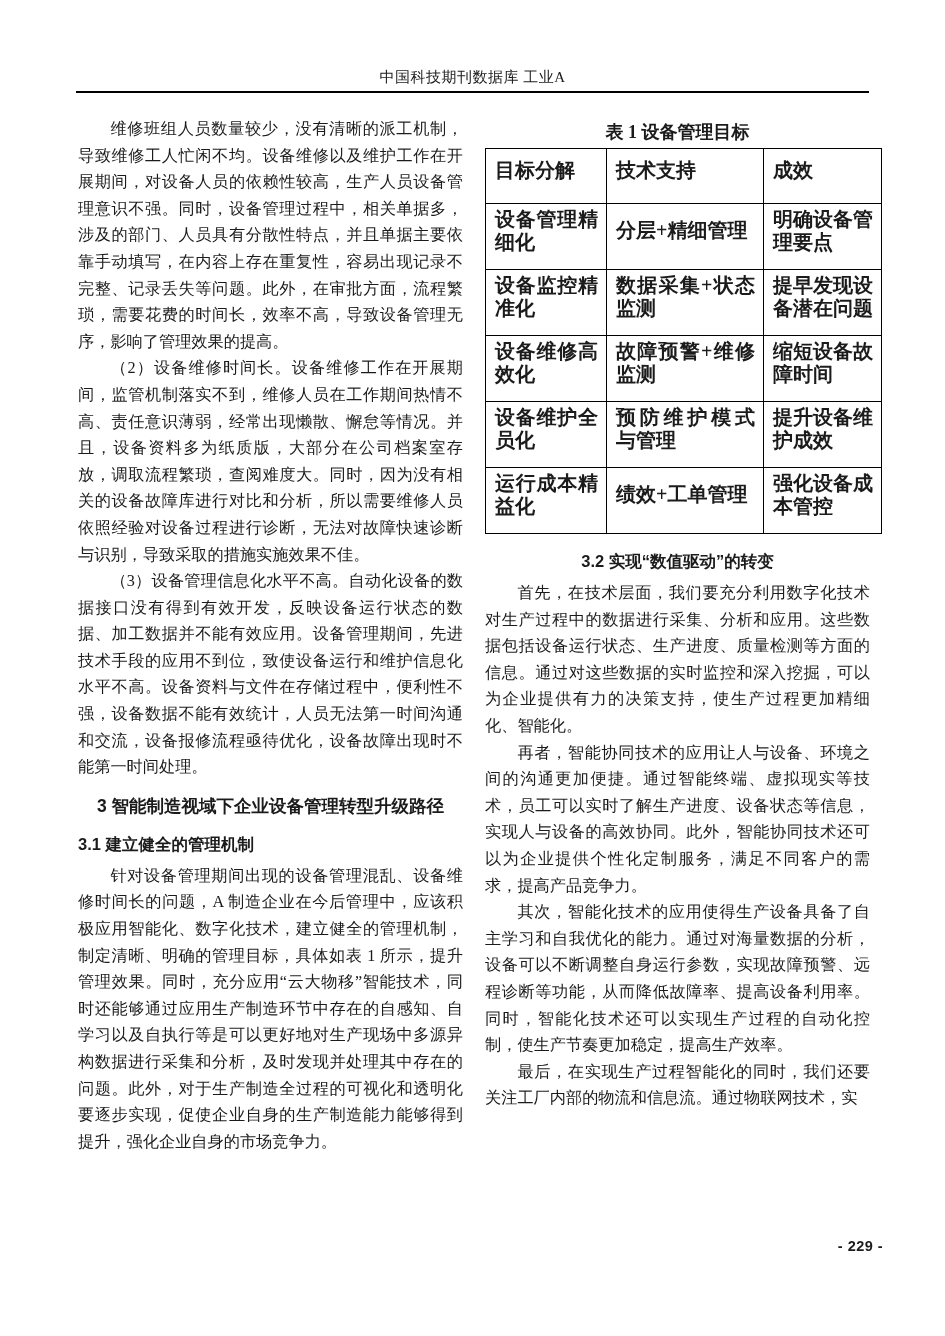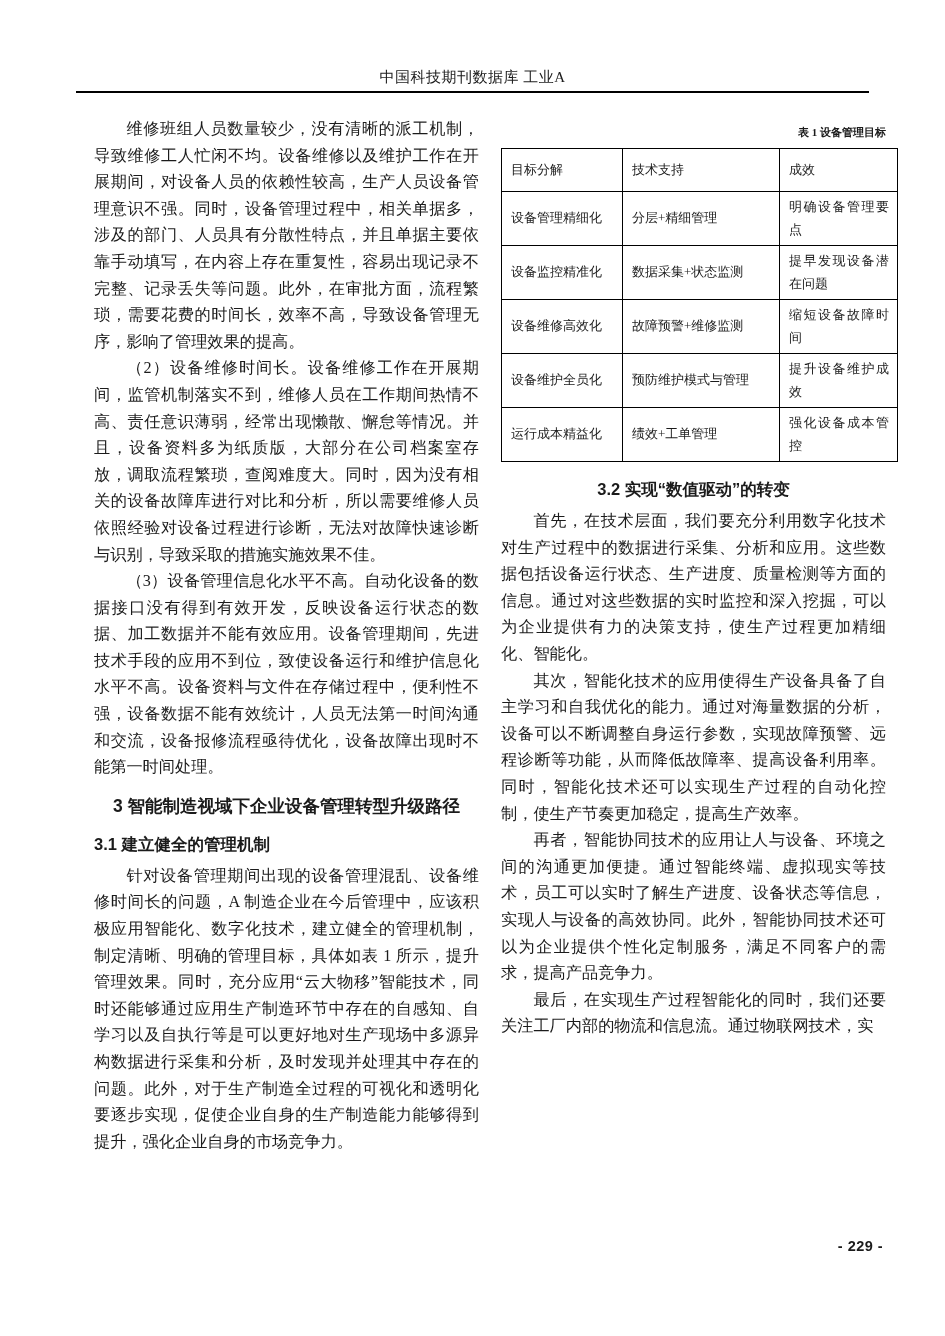--- a/index.html
+++ b/index.html
@@ -16,21 +16,21 @@
     text-align:center;
     font-size:15px; letter-spacing:0.5px;
     font-family:"Liberation Serif","DejaVu Serif",serif;
   }
   .header-rule {
     position:absolute; top:91px; left:76px; width:793px; height:2px;
     background:#000;
   }
   .columns {
     position:absolute; top:116px; left:78px; width:792px;
-    display:flex; gap:22px;margin-left:16px;
+    display:flex; gap:22px;
   }
   .col { width:385px; }
   .body-par {
     margin:0;
     font-size:16.2px; line-height:26.6px;
     text-align:justify; text-justify:inter-ideograph;
     text-indent:2em;
     word-break:break-all;
   }
   .sec-heading {
@@ -41,37 +41,37 @@
     text-align:center;
   }
   .sub-heading {
     margin:7px 0 5px 0;
     font-family:"Liberation Sans","DejaVu Sans",sans-serif;
     font-weight:bold;
     font-size:16.5px; line-height:28px;
   }
   .table-title {
     margin:4px 0 0 0;
-    text-align:right;
+    text-align:center;
     font-weight:bold;
-    font-size:11px; line-height:24px;
+    font-size:18px; line-height:24px;
     font-family:"Liberation Serif","DejaVu Serif",serif;
   }
   table.goals {
     width:396px;
     margin-top:4px;
     border-collapse:collapse;
     table-layout:fixed;
   }
   table.goals th, table.goals td {
     border:1.6px solid #000;
-    font-weight:normal;
-    font-size:13px;
+    font-weight:bold;
+    font-size:20px;
     line-height:22.5px;
-    padding:4px 8px 4px 9px;
+    padding:4px 8px 16px 9px;
     vertical-align:middle;
     text-align:justify; text-justify:inter-ideograph;
     word-break:break-all;
   }
   table.goals th { height:34px; text-align:left; }
   table.goals col.c1 { width:121px; }
   table.goals col.c2 { width:157px; }
   table.goals col.c3 { width:118px; }
   .page-number {
     position:absolute; top:1238px; left:813px; width:95px;
@@ -133,20 +133,20 @@
         </tr>
         <tr>
           <td>运行成本精益化</td>
           <td>绩效+工单管理</td>
           <td>强化设备成本管控</td>
         </tr>
       </tbody>
     </table>
     <h3 class="sub-heading" style="margin-top:13px;text-align:center;">3.2 实现“数值驱动”的转变</h3>
     <p class="body-par">首先，在技术层面，我们要充分利用数字化技术对生产过程中的数据进行采集、分析和应用。这些数据包括设备运行状态、生产进度、质量检测等方面的信息。通过对这些数据的实时监控和深入挖掘，可以为企业提供有力的决策支持，使生产过程更加精细化、智能化。</p>
+    <p class="body-par">再者，智能协同技术的应用让人与设备、环境之间的沟通更加便捷。通过智能终端、虚拟现实等技术，员工可以实时了解生产进度、设备状态等信息，实现人与设备的高效协同。此外，智能协同技术还可以为企业提供个性化定制服务，满足不同客户的需求，提高产品竞争力。</p>
     <p class="body-par">其次，智能化技术的应用使得生产设备具备了自主学习和自我优化的能力。通过对海量数据的分析，设备可以不断调整自身运行参数，实现故障预警、远程诊断等功能，从而降低故障率、提高设备利用率。同时，智能化技术还可以实现生产过程的自动化控制，使生产节奏更加稳定，提高生产效率。</p>
-    <p class="body-par">再者，智能协同技术的应用让人与设备、环境之间的沟通更加便捷。通过智能终端、虚拟现实等技术，员工可以实时了解生产进度、设备状态等信息，实现人与设备的高效协同。此外，智能协同技术还可以为企业提供个性化定制服务，满足不同客户的需求，提高产品竞争力。</p>
     <p class="body-par">最后，在实现生产过程智能化的同时，我们还要关注工厂内部的物流和信息流。通过物联网技术，实</p>
   </div>
 
 </div>
 
 <div class="page-number">- 229 -</div>
 
 </body></html>

